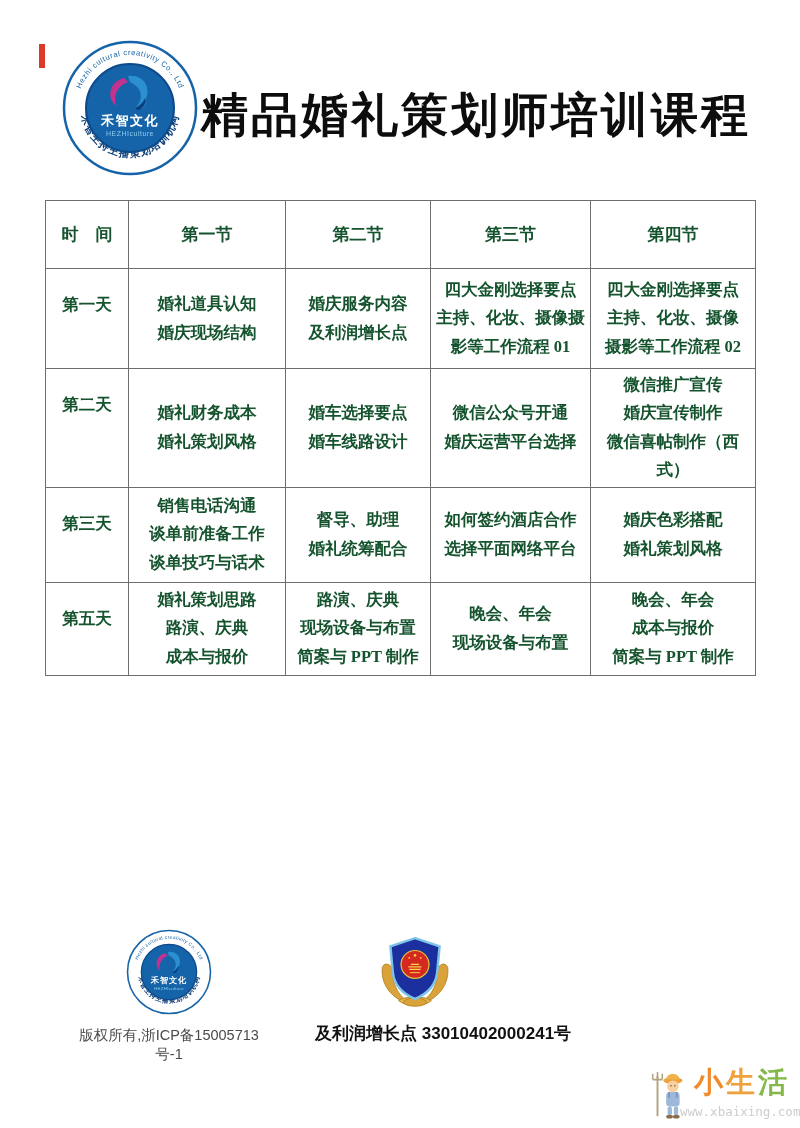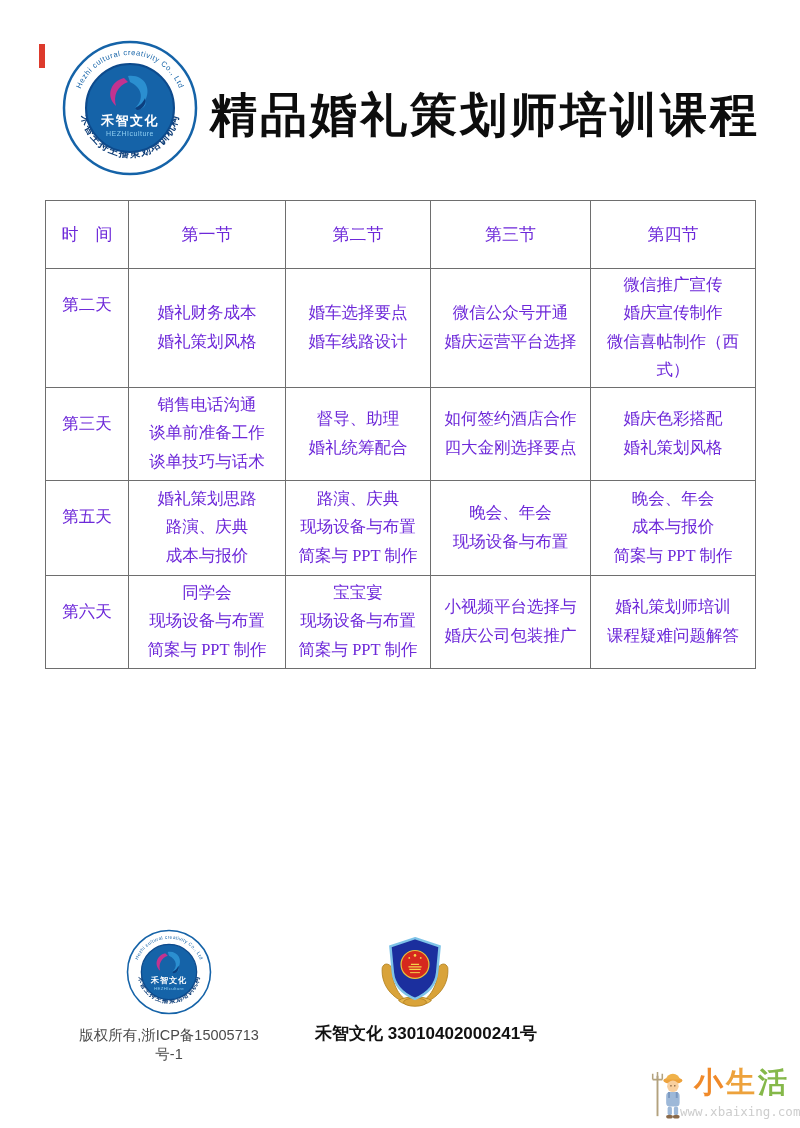--- a/index.html
+++ b/index.html
@@ -2,28 +2,28 @@
 <html><head>
 <meta charset="utf-8">
 <style>
   html,body{margin:0;padding:0;background:#fff;}
   .page{position:relative;width:800px;height:1128px;background:#ffffff;overflow:hidden;
         font-family:"Liberation Serif","DejaVu Serif",serif;color:#2d2d2d;}
   
   .red-mark{position:absolute;left:39px;top:44px;width:6px;height:24px;background:#dd3a2c;}
   
   .logo-lg{position:absolute;left:60px;top:38px;width:140px;height:140px;}
-  .page-title{position:absolute;left:192px;top:84px;width:568px;margin:0;text-align:right;
+  .page-title{position:absolute;left:192px;top:84px;width:568px;margin:0;text-align:center;
         font-size:47px;font-weight:bold;color:#0d0d0d;letter-spacing:3px;white-space:nowrap;}
   
   .course-table{position:absolute;left:45px;top:200px;width:710px;border-collapse:collapse;
         table-layout:fixed;}
   .course-table th,.course-table td{border:1px solid #6e6e6e;text-align:center;
-        vertical-align:middle;font-weight:normal;font-size:16.5px;line-height:1.72;
-        white-space:pre-line;padding:2px;color:#6d28d9;}
+        vertical-align:middle;font-weight:bold;font-size:16.5px;line-height:1.72;
+        white-space:pre-line;padding:2px;color:#14532d;}
   .course-table thead tr{height:68px;}
   .course-table thead th{font-size:17px;}
   .course-table tbody tr:nth-child(1){height:100px;}
   .course-table tbody tr:nth-child(2){height:93px;}
   .course-table tbody tr:nth-child(3){height:95px;}
   .course-table tbody tr:nth-child(4){height:93px;}
   .course-table tbody tr:nth-child(5){height:99px;}
   .course-table tbody tr:nth-child(6){height:100px;}
   .day-cell{vertical-align:top !important;padding-top:22px !important;}
   
@@ -101,69 +101,69 @@
       <tr>
         <th>时　间</th>
         <th>第一节</th>
         <th>第二节</th>
         <th>第三节</th>
         <th>第四节</th>
       </tr>
     </thead>
     <tbody>
       <tr>
+        <td class="day-cell">第一天</td>
+        <td>婚礼道具认知
+婚庆现场结构</td>
+        <td>婚庆服务内容
+及利润增长点</td>
+        <td>四大金刚选择要点
+主持、化妆、摄像摄
+影等工作流程 01</td>
+        <td>四大金刚选择要点
+主持、化妆、摄像
+摄影等工作流程 02</td>
+      </tr>
+      <tr>
         <td class="day-cell">第二天</td>
         <td>婚礼财务成本
 婚礼策划风格</td>
         <td>婚车选择要点
 婚车线路设计</td>
         <td>微信公众号开通
 婚庆运营平台选择</td>
         <td>微信推广宣传
 婚庆宣传制作
 微信喜帖制作（西式）</td>
       </tr>
       <tr>
         <td class="day-cell">第三天</td>
         <td>销售电话沟通
 谈单前准备工作
 谈单技巧与话术</td>
         <td>督导、助理
 婚礼统筹配合</td>
         <td>如何签约酒店合作
-四大金刚选择要点</td>
+选择平面网络平台</td>
         <td>婚庆色彩搭配
 婚礼策划风格</td>
       </tr>
       <tr>
         <td class="day-cell">第五天</td>
         <td>婚礼策划思路
 路演、庆典
 成本与报价</td>
         <td>路演、庆典
 现场设备与布置
 简案与 PPT 制作</td>
         <td>晚会、年会
 现场设备与布置</td>
         <td>晚会、年会
 成本与报价
 简案与 PPT 制作</td>
-      </tr>
-      <tr>
-        <td class="day-cell">第六天</td>
-        <td>同学会
-现场设备与布置
-简案与 PPT 制作</td>
-        <td>宝宝宴
-现场设备与布置
-简案与 PPT 制作</td>
-        <td>小视频平台选择与
-婚庆公司包装推广</td>
-        <td>婚礼策划师培训
-课程疑难问题解答</td>
       </tr>
     </tbody>
   </table>
 
   <div class="footer-left">
     <svg class="logo-sm">
       <use href="#hezhi-logo"></use>
     </svg>
     <p class="icp-text">版权所有,浙ICP备15005713号-1</p>
   </div>
@@ -175,21 +175,21 @@
       <path d="M30,86 C38,80 62,80 70,86 C62,94 38,94 30,86 Z" fill="#e4b44c" stroke="#b07f1e" stroke-width="1"></path>
       <ellipse cx="50" cy="88" rx="14" ry="5" fill="#d9a33a" stroke="#b07f1e" stroke-width="1"></ellipse>
       <path d="M50,10 L80,20 L77,52 C75,70 62,79 50,84 C38,79 25,70 23,52 L20,20 Z" fill="#1b2f9e" stroke="#7ec3e8" stroke-width="3"></path>
       <circle cx="50" cy="42" r="17" fill="#d5281e" stroke="#e8c23a" stroke-width="1.5"></circle>
       <circle cx="50" cy="31" r="1.6" fill="#f5d34a"></circle>
       <circle cx="43" cy="34" r="1.1" fill="#f5d34a"></circle>
       <circle cx="57" cy="34" r="1.1" fill="#f5d34a"></circle>
       <path d="M42,45 h16 M43,48 h14 M45,42 h10" stroke="#f5d34a" stroke-width="1.6" fill="none"></path>
       <path d="M44,52 h12" stroke="#f5d34a" stroke-width="1.2" fill="none"></path>
     </svg>
-    <p class="police-text">禾智文化 33010402000241号</p>
+    <p class="police-text">及利润增长点 33010402000241号</p>
   </div>
 
 
   <div class="watermark">
     <svg class="wm-cartoon" viewBox="0 0 40 52">
       <path d="M7,6 v42" stroke="#b3a27e" stroke-width="2" fill="none"></path>
       <path d="M2,10 h10 M2,4 v6 M7,2 v8 M12,4 v6" stroke="#b3a27e" stroke-width="1.6" fill="none"></path>
       <ellipse cx="23" cy="11" rx="10" ry="3.5" fill="#eda23c"></ellipse>
       <path d="M16,10 a7,6 0 0 1 14,0 Z" fill="#f0b24a"></path>
       <circle cx="23" cy="17" r="6" fill="#f8cf9e"></circle>

